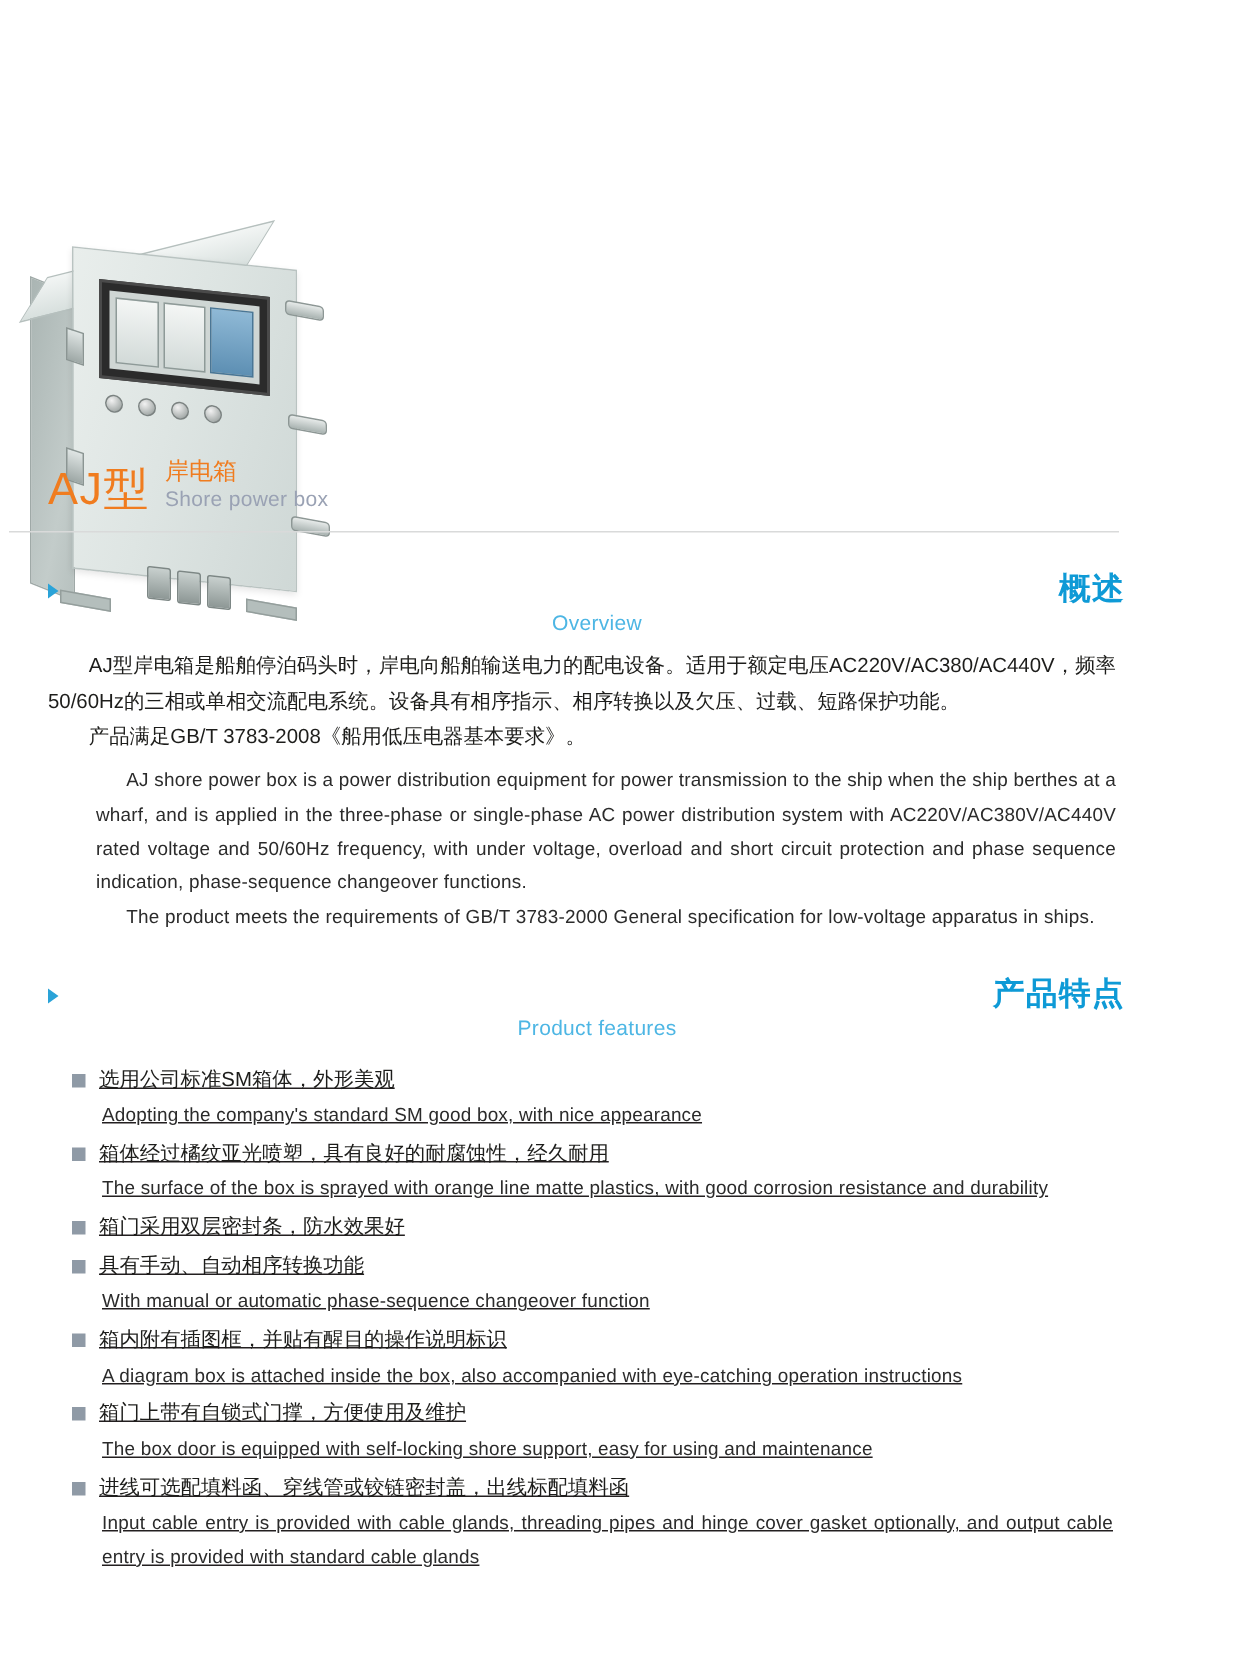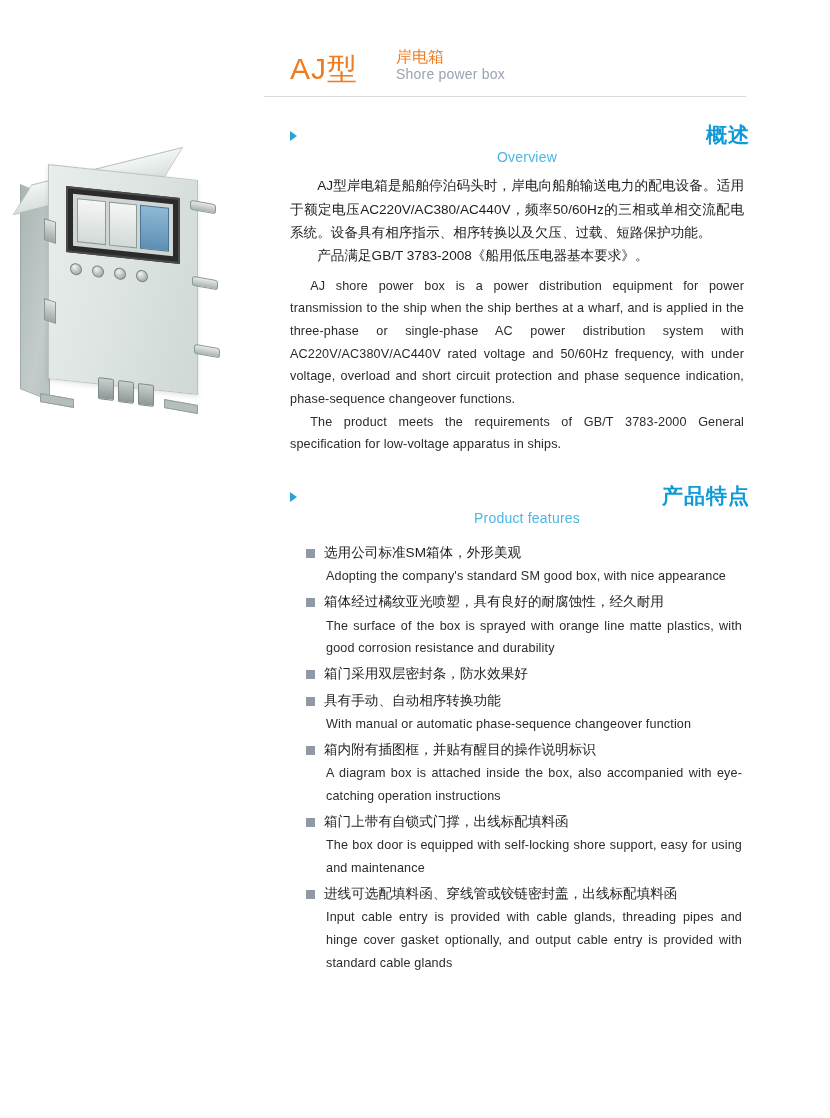--- a/index.html
+++ b/index.html
@@ -13,20 +13,21 @@
     overflow: hidden;
     position: relative;
   }
 
   
   .page {
     position: relative;
     width: 764px;
     height: 1118px;
     display: flex;
+    flex-direction: column;
   }
   .left-col {
     width: 258px;
     flex: 0 0 258px;
     position: relative;
   }
   .right-col {
     flex: 1 1 auto;
     padding: 42px 14px 0 6px;
     position: relative;
@@ -176,21 +177,20 @@
   }
   .title-cn {
     font-size: 30px;
     color: #f07c1f;
     letter-spacing: 1px;
     line-height: 1;
     font-weight: 400;
   }
   .title-sub {
     padding-bottom: 1px;
-    margin-left: 28px;
   }
   .title-sub-cn {
     font-size: 16px;
     color: #f07c1f;
     line-height: 1.15;
   }
   .title-sub-en {
     font-size: 14px;
     color: #9aa2b4;
     line-height: 1.2;
@@ -245,29 +245,30 @@
   .body-cn.indent { text-indent: 2em; }
   .body-en {
     font-size: 12.6px;
     line-height: 1.8;
     color: #2b2b2b;
     text-align: justify;
     margin: 7px 0 0 0;
     padding-right: 6px;
     letter-spacing: .15px;
   }
-  .body-en.indent { text-indent: 1.6em; }
+  .body-en.indent { text-indent: 1.6em; margin-left: 32px; }
 
   
   .features {
     margin-top: 12px;
     padding-left: 14px;
   }
   .feat {
     margin-bottom: 2px;
+    text-decoration: underline;
   }
   .feat-cn {
     font-size: 13.6px;
     color: #1d1d1b;
     line-height: 1.78;
     position: relative;
     padding-left: 20px;
   }
   .feat-cn .sq {
     position: absolute;
@@ -393,21 +394,21 @@
           <div class="feat-cn">
             <span class="sq"></span>
             <span>箱内附有插图框，并贴有醒目的操作说明标识</span>
           </div>
           <div class="feat-en">A diagram box is attached inside the box, also accompanied with eye-catching operation instructions</div>
         </div>
 
         <div class="feat">
           <div class="feat-cn">
             <span class="sq"></span>
-            <span>箱门上带有自锁式门撑，出线标配填料函</span>
+            <span>箱门上带有自锁式门撑，方便使用及维护</span>
           </div>
           <div class="feat-en">The box door is equipped with self-locking shore support, easy for using and maintenance</div>
         </div>
 
         <div class="feat">
           <div class="feat-cn">
             <span class="sq"></span>
             <span>进线可选配填料函、穿线管或铰链密封盖，出线标配填料函</span>
           </div>
           <div class="feat-en">Input cable entry is provided with cable glands, threading pipes and hinge cover gasket optionally, and output cable entry is provided with standard cable glands</div>

